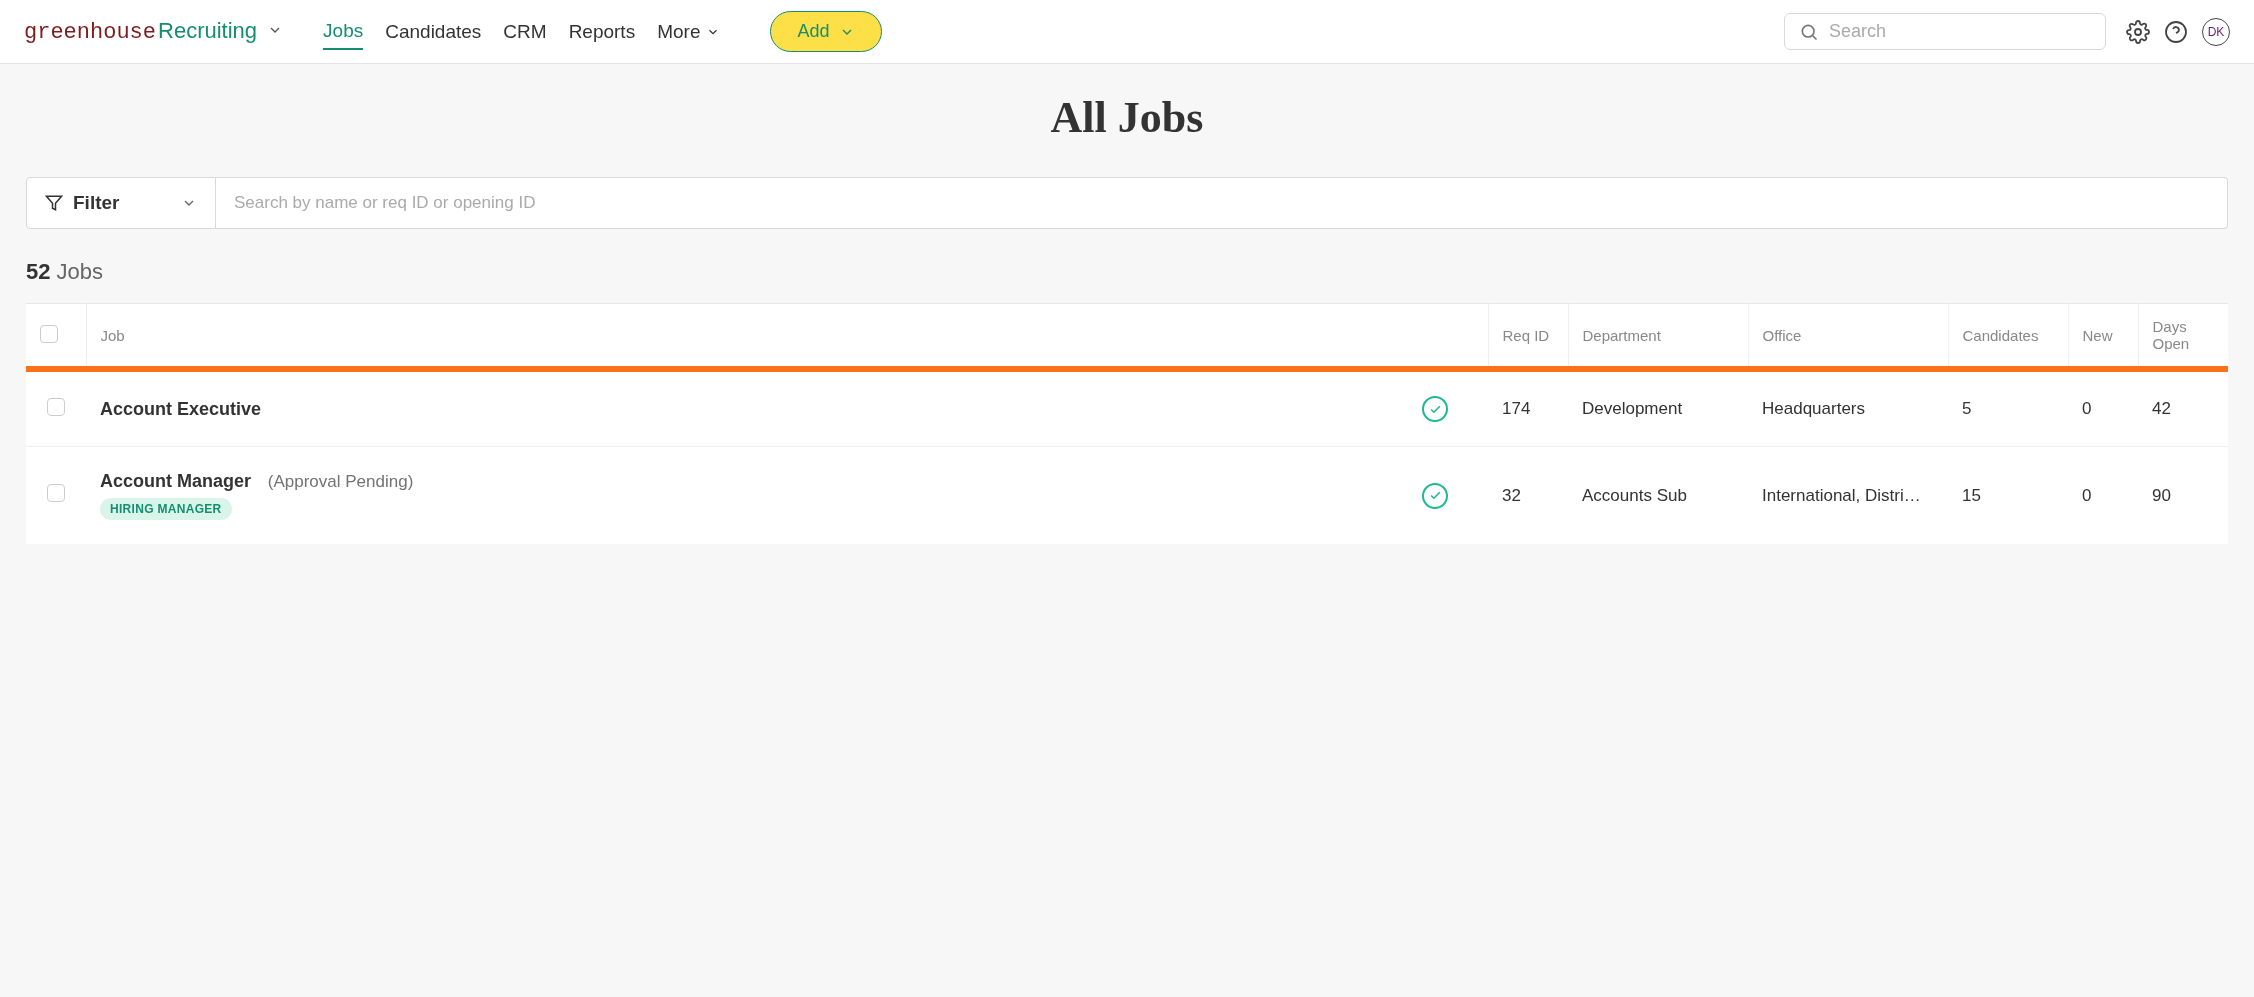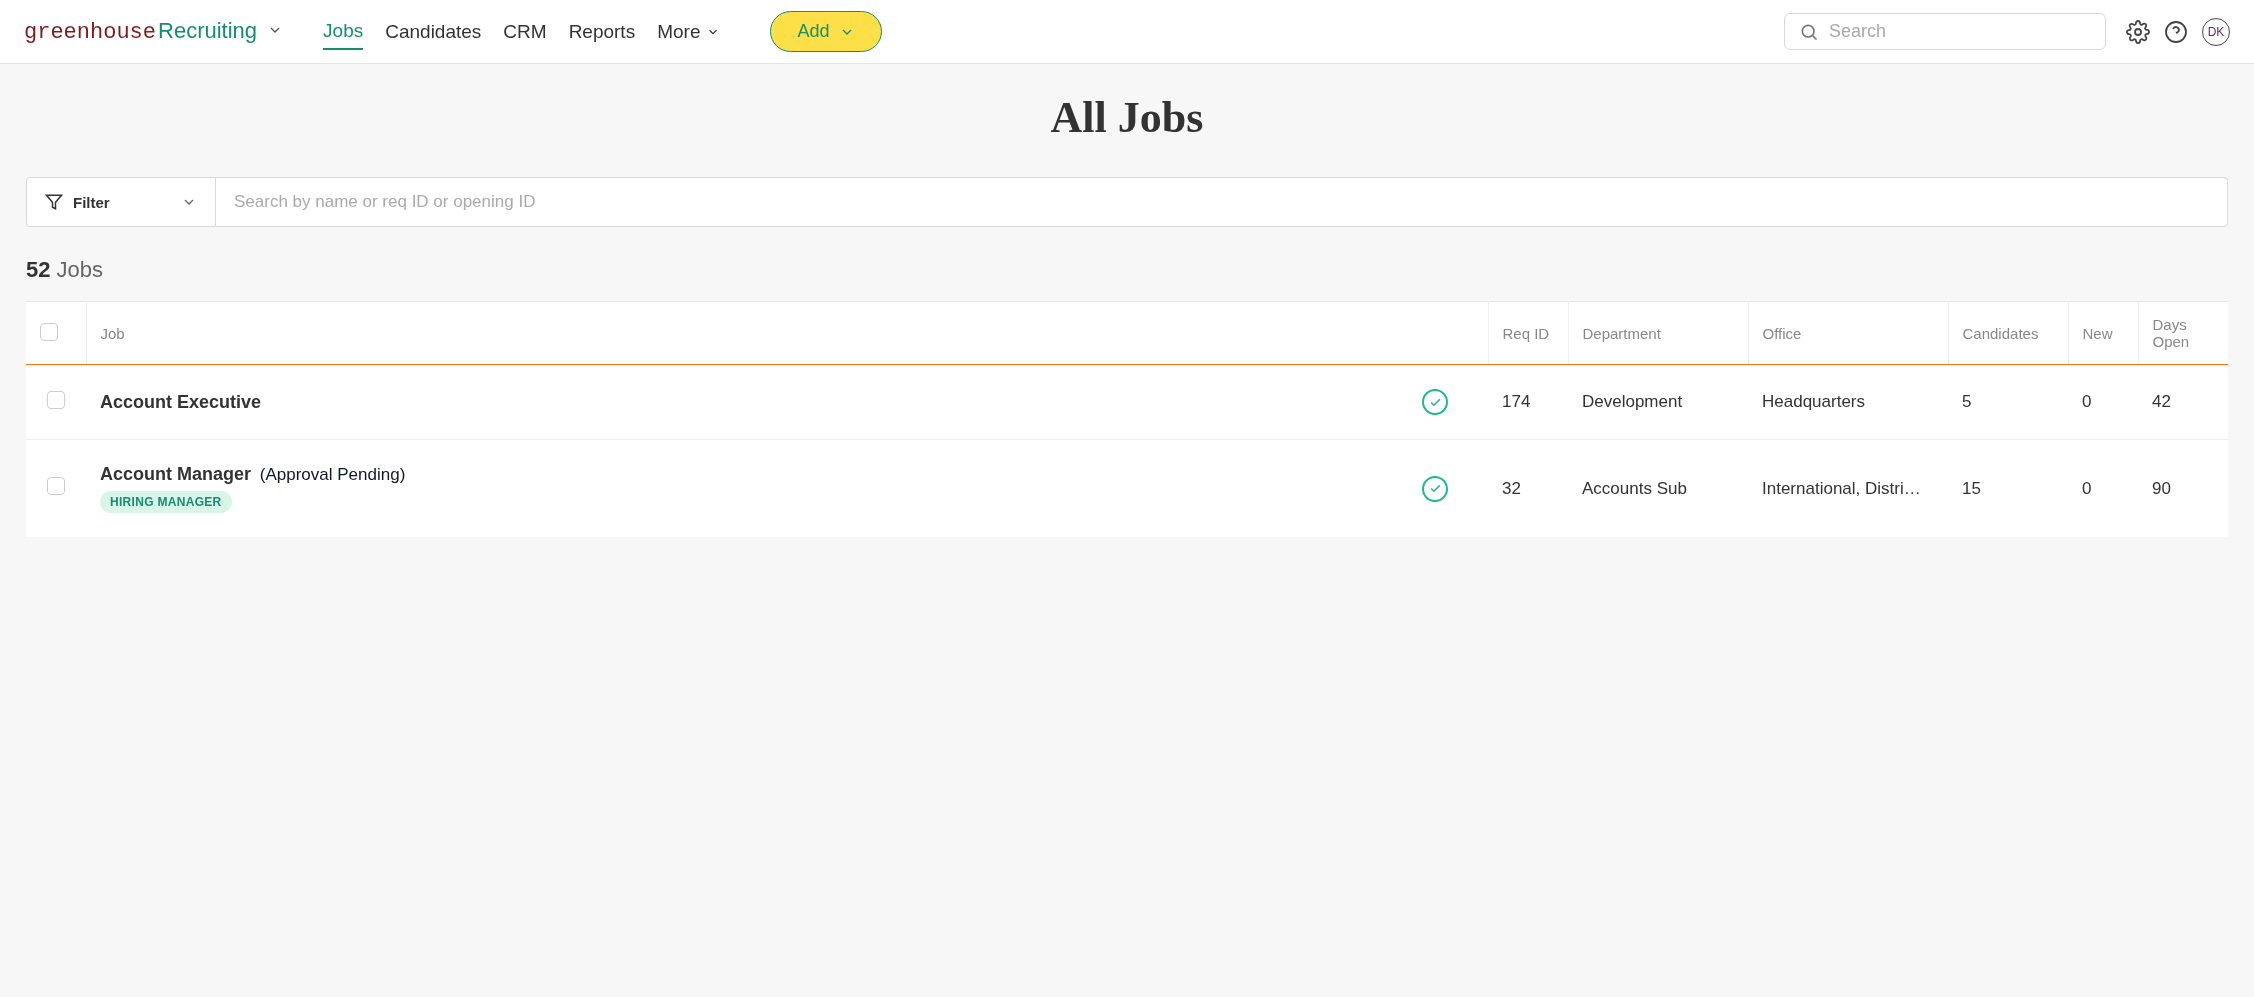--- a/index.html
+++ b/index.html
@@ -101,21 +101,21 @@
     }
 
     .filter-row { display: flex; align-items: stretch; margin-bottom: 30px; }
     .filter-btn {
       border: 1px solid #d9d9d9;
       background: #fff;
       padding: 14px 18px;
       display: flex;
       align-items: center;
       gap: 10px;
-      font-size: 15px;
+      font-size: 19px;
       font-weight: 600;
       color: #333;
       border-radius: 4px 0 0 4px;
       cursor: pointer;
       width: 190px;
       justify-content: flex-start;
     }
     .filter-btn .chev { margin-left: auto; color: #666; }
     .filter-search {
       flex: 1;
@@ -134,21 +134,21 @@
 
     
     .jobs-table { width: 100%; border-collapse: collapse; background: #fff; }
     .jobs-table thead th {
       text-align: left;
       font-weight: 400;
       color: #888;
       font-size: 15px;
       padding: 14px 14px;
       border-top: 1px solid #e6e6e6;
-      border-bottom: 1px solid #f97316;
+      border-bottom: 6px solid #f97316;
       border-right: 1px solid #eee;
       background: #fff;
     }
     .jobs-table thead th:last-child { border-right: none; }
     .jobs-table tbody td {
       padding: 24px 14px;
       border-bottom: 1px solid #eee;
       font-size: 17px;
       color: #333;
       vertical-align: middle;
@@ -167,21 +167,21 @@
 
     .checkbox {
       width: 18px; height: 18px;
       border: 1.5px solid #ccc;
       border-radius: 4px;
       display: inline-block;
       cursor: pointer;
     }
 
     .job-name { font-weight: 700; font-size: 18px; }
-    .job-status-note { color: #0f172a; font-weight: 400; margin-left: 4px; }
+    .job-status-note { color: #737373; font-weight: 400; margin-left: 12px; }
     .role-badge {
       display: inline-block;
       background: #d9f5ea;
       color: #158d71;
       font-size: 12px;
       font-weight: 700;
       padding: 4px 10px;
       border-radius: 12px;
       margin-top: 6px;
       letter-spacing: 0.3px;

